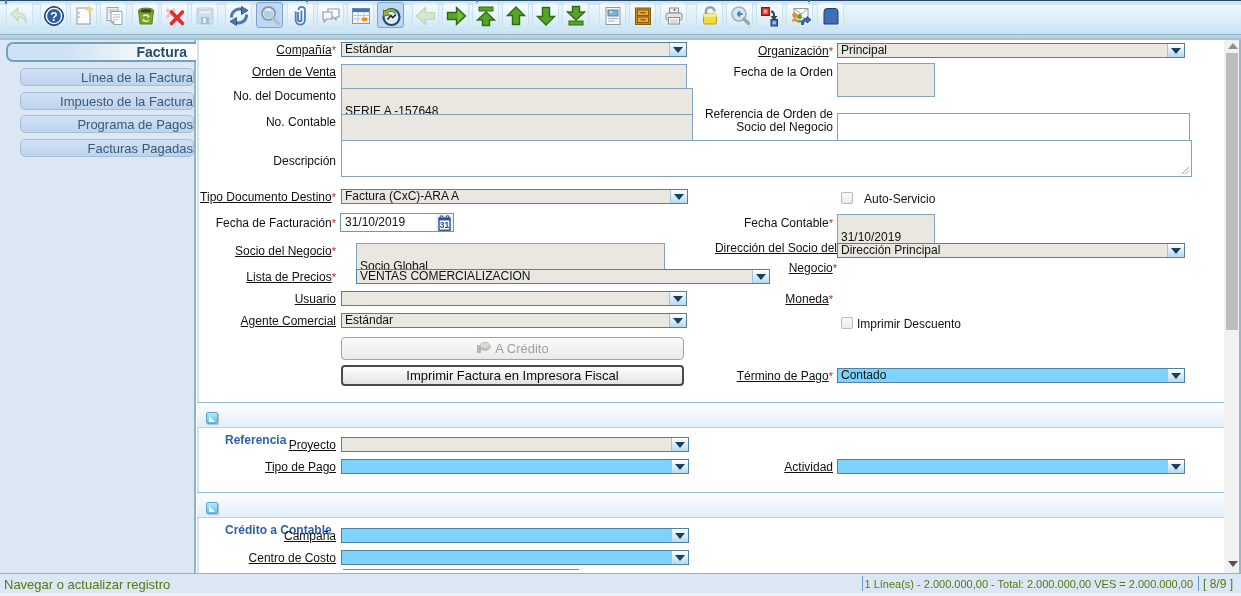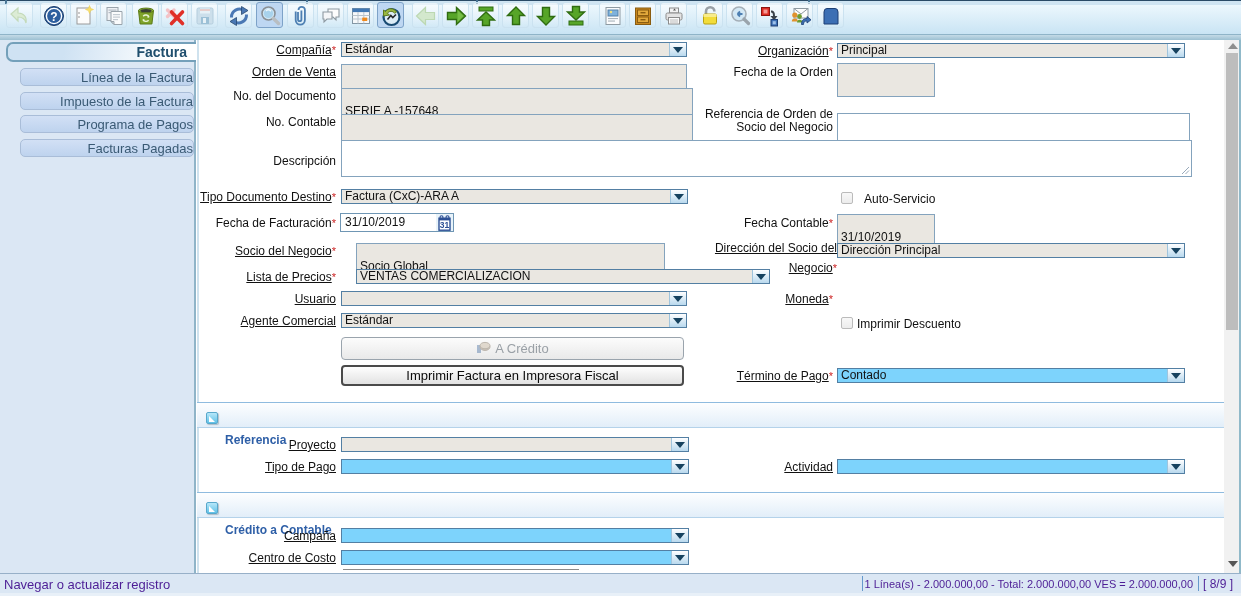--- a/index.html
+++ b/index.html
@@ -40,21 +40,21 @@
 .combo.white { background:#7dd3fc; }
 .combo .val { position:absolute; left:3px; top:0; bottom:0; line-height:13px; }
 .cbtn { position:absolute; right:0; top:0; bottom:0; width:17px; background:linear-gradient(#fefeff,#b9d9ee); border-left:1px solid #9fc4dd; }
 .cbtn:after { content:""; position:absolute; left:3px; top:4px; border-left:5.5px solid transparent; border-right:5.5px solid transparent; border-top:6px solid #16425f; }
 .chk { position:absolute; width:12px; height:12px; background:linear-gradient(#f8f8f8,#ececec); border:1px solid #bbb; border-radius:2px; }
 .grouphead { position:absolute; left:197px; width:1027px; height:26px; background:linear-gradient(#fdfeff,#e2eef9); border-top:1px solid #8fbbdf; border-bottom:1px solid #b4d2ea; }
 .grouphead .gico { position:absolute; left:9px; top:9px; width:12px; height:12px; border:1px solid #58a8cc; border-radius:2px; background:linear-gradient(#b6e7f9,#60c1e7); box-shadow:1px 1px 1px rgba(120,140,150,.5); }
 .grouphead .gico:after { content:""; position:absolute; left:2px; bottom:1px; width:0; height:0; border-bottom:6px solid #fff; border-right:6px solid transparent; }
 .grouphead .gtxt { position:absolute; left:28px; top:6px; font-size:12px; font-weight:bold; color:#2e5fa7;margin-top:24px; }
 
-#statusbar { left:0; top:573px; width:1241px; height:20px; background:#dbe7f4; border-top:1px solid #97b0c8; font-size:12px; color:#4c1d95; }
+#statusbar { left:0; top:573px; width:1241px; height:20px; background:#dbe7f4; border-top:1px solid #97b0c8; font-size:12px; color:#4d7c0f; }
 #statusbar2 { left:0; top:593px; width:1241px; height:3px; background:#e8f0f8; }
 .btn { position:absolute; border-radius:4px; font-size:13px; text-align:center; }
 </style>
 </head>
 <body>
 <div id="stage">
   <div id="topstrip" class="abs"></div>
   <div class="tick" style="left:5px"></div>
   <div class="tick" style="left:306px"></div>
   <div class="tick" style="left:476px"></div>

